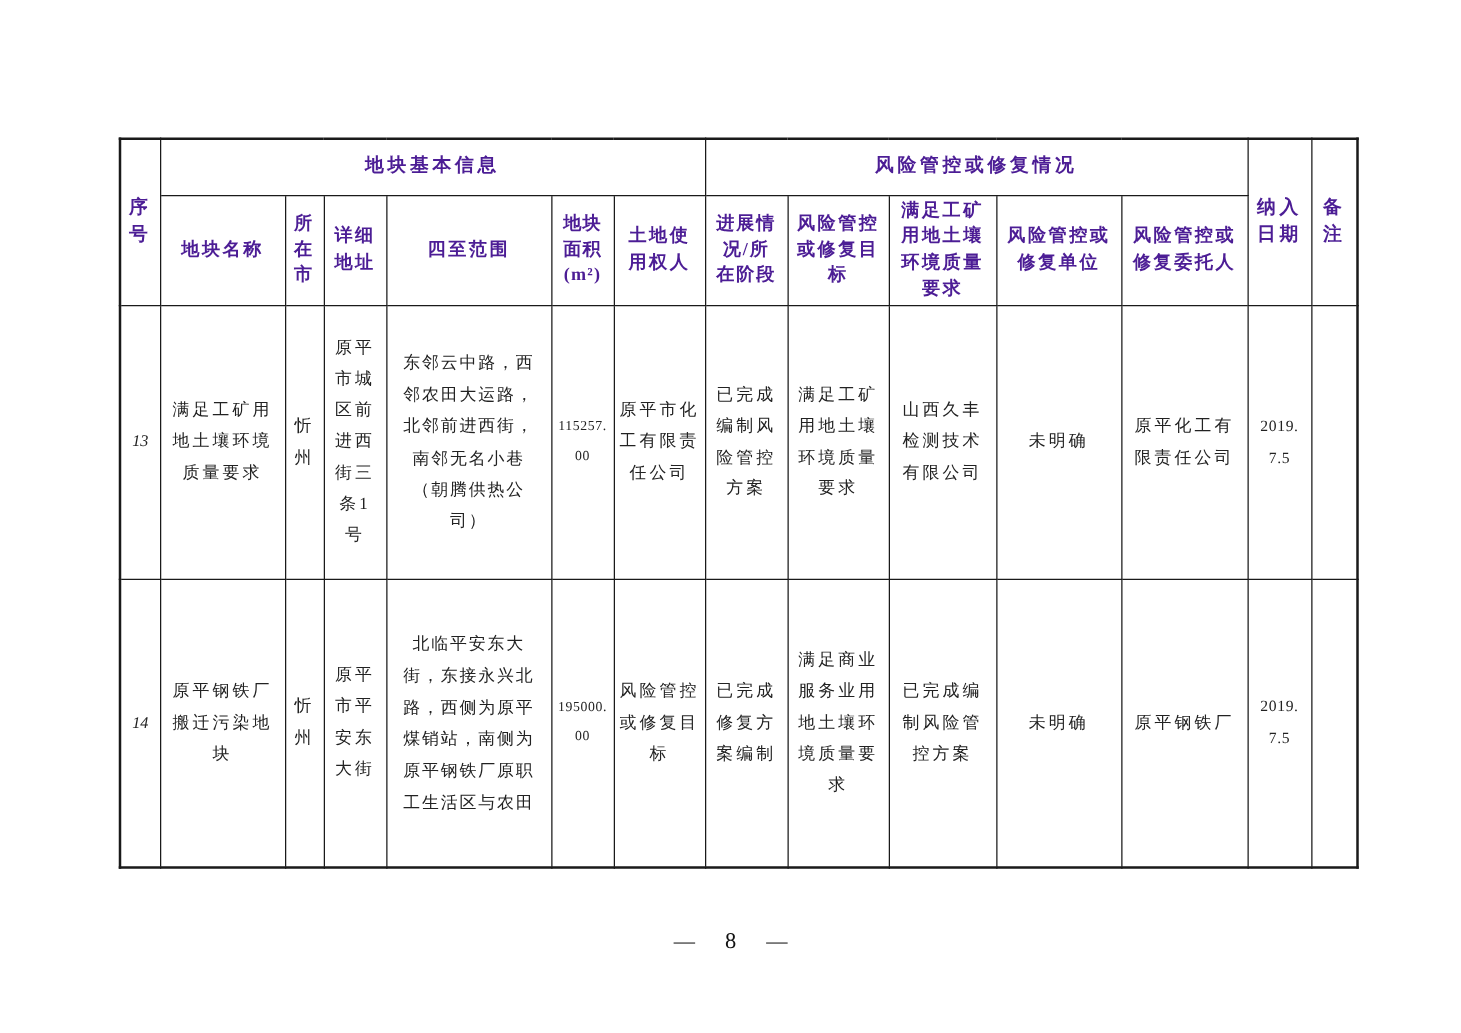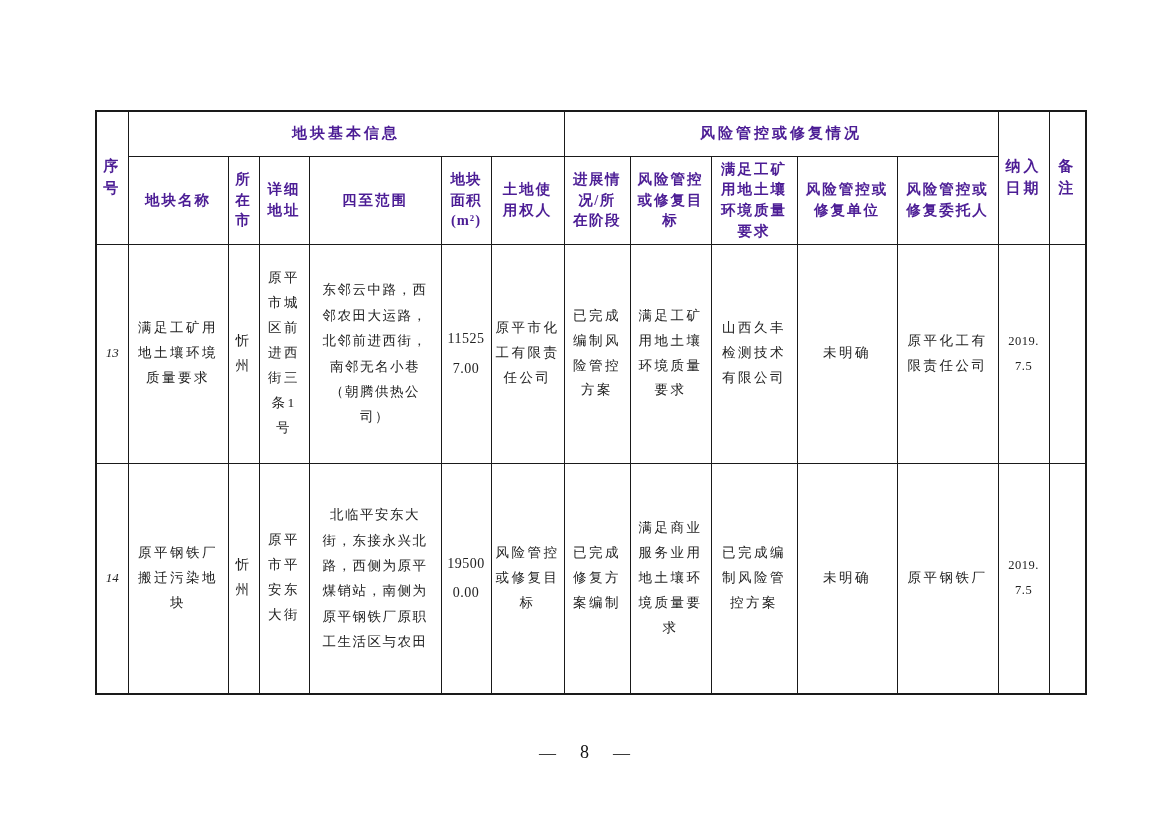--- a/index.html
+++ b/index.html
@@ -45,21 +45,21 @@
     font-size: 13.5px;
     line-height: 1.85;
     letter-spacing: 2.5px;
     padding: 2px 4px;
     color: #222;
   }
   td.cell-seq { letter-spacing: 0; font-size: 13px; font-style: italic; }
   td.cell-boundaries { letter-spacing: 1.5px; padding: 2px 6px; line-height: 1.88; font-family: Liberation Serif, serif; }
   td.cell-num {
     letter-spacing: 0.5px;
-    font-size: 14px;
+    font-size: 11px;
     word-break: break-all;
     padding: 0 3px;
     line-height: 2.1;
   }
   td.cell-date {
     letter-spacing: 0.5px;
     font-size: 12.5px;
     word-break: break-all;
     padding: 12px 7px;
     line-height: 2.0;

